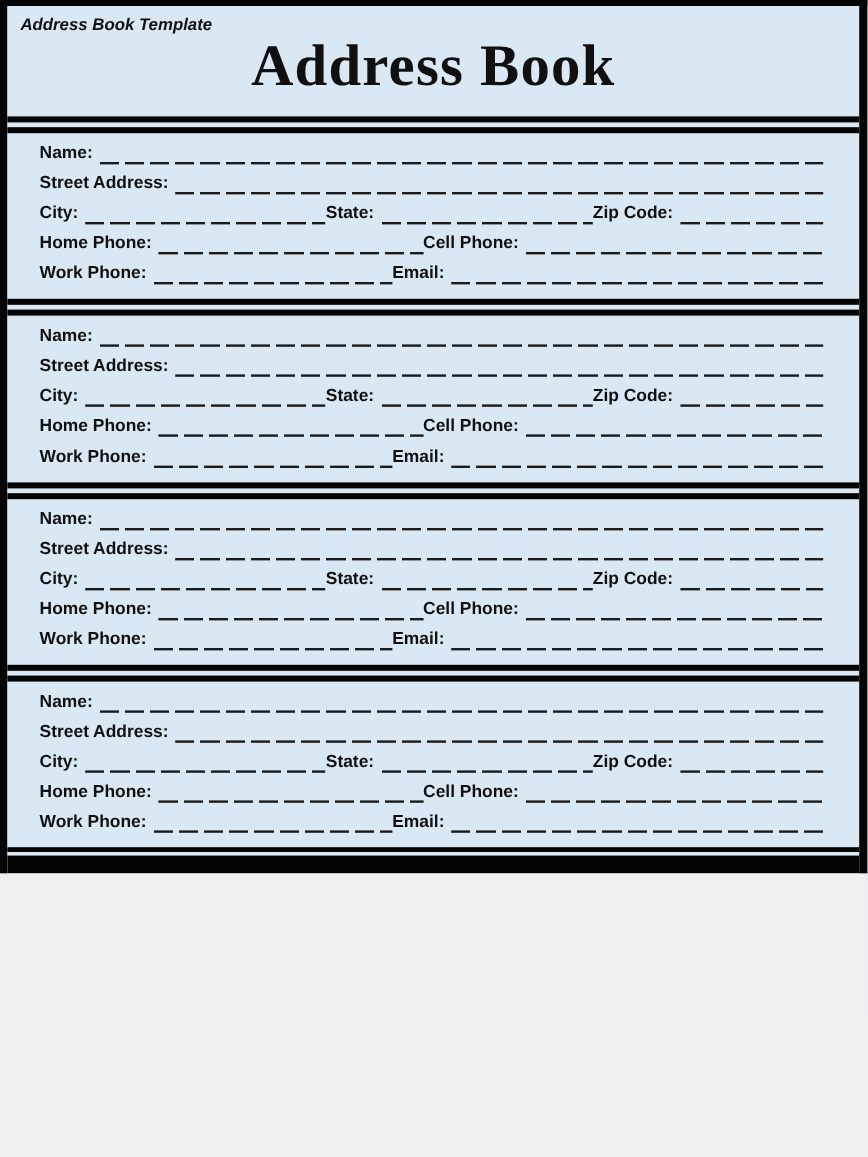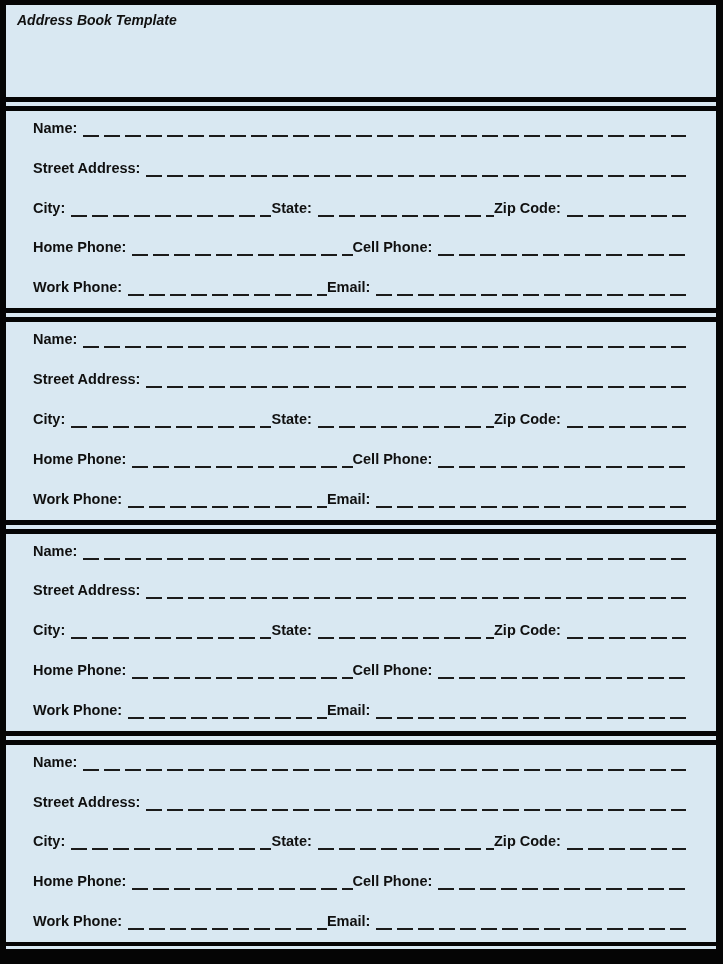--- a/index.html
+++ b/index.html
@@ -1,17 +1,17 @@
 <!DOCTYPE html>
 <html><head>
 <meta charset="utf-8">
 <style>
   html,body { margin:0; padding:0; background:#f0f0f0; }
   .page {
-    width:723px; height:964px; box-sizing:border-box;
+    width:723px; height:728px; box-sizing:border-box;
     background:#d9e8f2;
     border:5px solid #050505;
     border-left-width:6px;
     border-right-width:7px;
     border-bottom:none;
     display:flex; flex-direction:column;
     font-family:"Liberation Sans", sans-serif;
     color:#101010;
     position:relative;
     overflow:hidden;
@@ -63,20 +63,21 @@
     border-top:4px solid #050505; border-bottom:15px solid #050505;
   }
 </style>
 </head>
 <body>
 
 <div class="page">
 
   <div class="hdr">
     <div class="doc-label">Address Book Template</div>
+    <div class="title">Address Book</div>
   </div>
 
   <div class="rule"></div>
 
   <div class="entry">
     <div class="row">
       <span class="lbl">Name:</span>
       <span class="fill grow"></span>
     </div>
     <div class="row">

